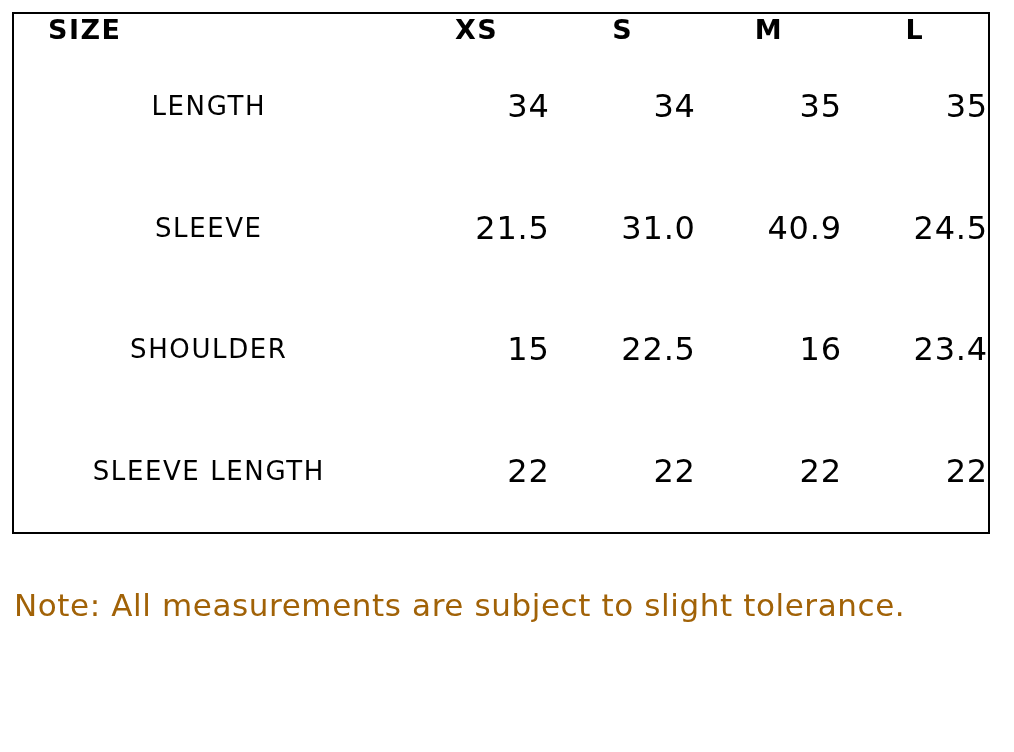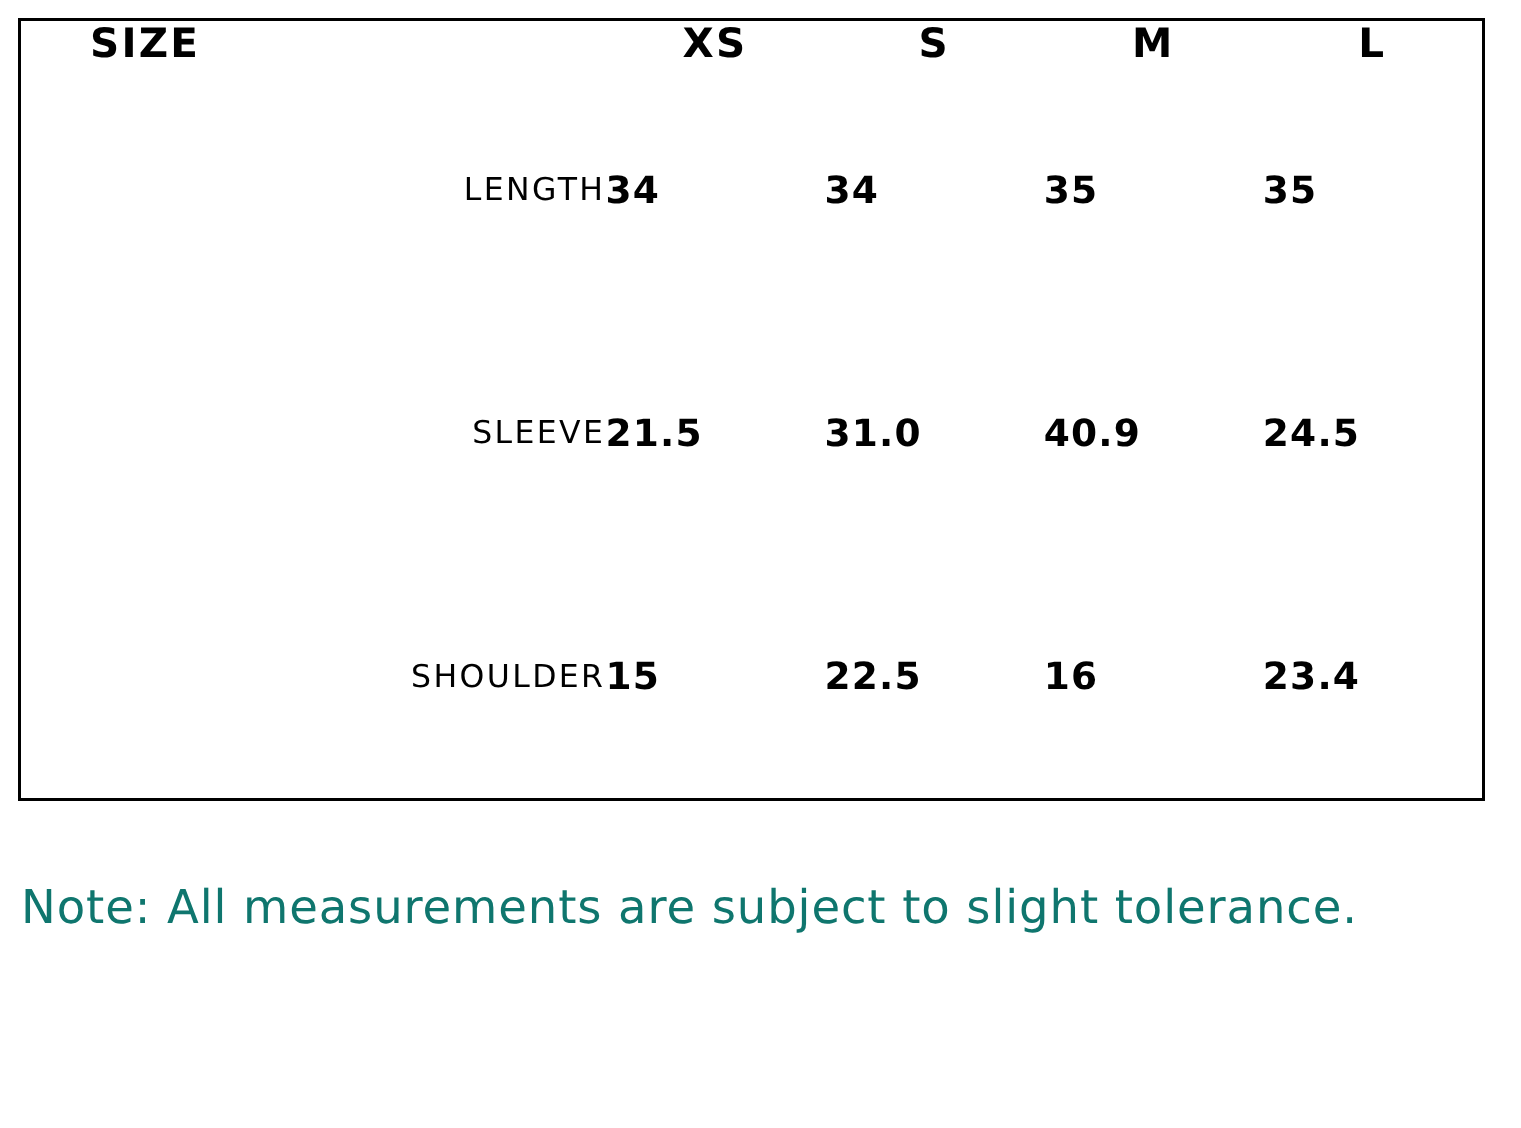--- a/index.html
+++ b/index.html
@@ -51,48 +51,48 @@
   .col-size  { width: 15%; }
 
   .head-cell {
     font-size: 27px;
     font-weight: 700;
     letter-spacing: 1.5px;
     padding-top: 6px;
   }
   .head-cell.label {
     text-align: left;
-    padding-left: 46px;
+    padding-left: 34px;
   }
 
   .row-label {
-    font-size: 21px;
+    font-size: 26px;
     font-weight: 400;
     letter-spacing: 1.6px;
-    text-align: right;
+    text-align: center;
     padding-left: 34px;
   }
 
   .row-value {
-    font-size: 25px;
-    font-weight: 700;
+    font-size: 32px;
+    font-weight: 400;
     letter-spacing: 0.8px;
-    text-align: left;
+    text-align: right;
   }
 
   .note {
     position: absolute;
     left: 14px;
     top: 580px;
     width: 940px;
     font-size: 31px;
     line-height: 1.65;
     letter-spacing: 0.6px;
     font-weight: 400;
-    color: #0f766e;
+    color: #a16207;
   }
 </style>
 </head>
 <body>
 
 <div class="page">
 
   <div class="size-chart-box">
     <table class="size-table">
       <colgroup>
@@ -126,19 +126,26 @@
           <td class="row-value">40.9</td>
           <td class="row-value">24.5</td>
         </tr>
         <tr>
           <td class="row-label">SHOULDER</td>
           <td class="row-value">15</td>
           <td class="row-value">22.5</td>
           <td class="row-value">16</td>
           <td class="row-value">23.4</td>
         </tr>
+        <tr>
+          <td class="row-label">SLEEVE LENGTH</td>
+          <td class="row-value">22</td>
+          <td class="row-value">22</td>
+          <td class="row-value">22</td>
+          <td class="row-value">22</td>
+        </tr>
       </tbody>
     </table>
   </div>
 
   <div class="note">Note: All measurements are subject to slight tolerance.</div>
 
 </div>
 
 </body></html>

